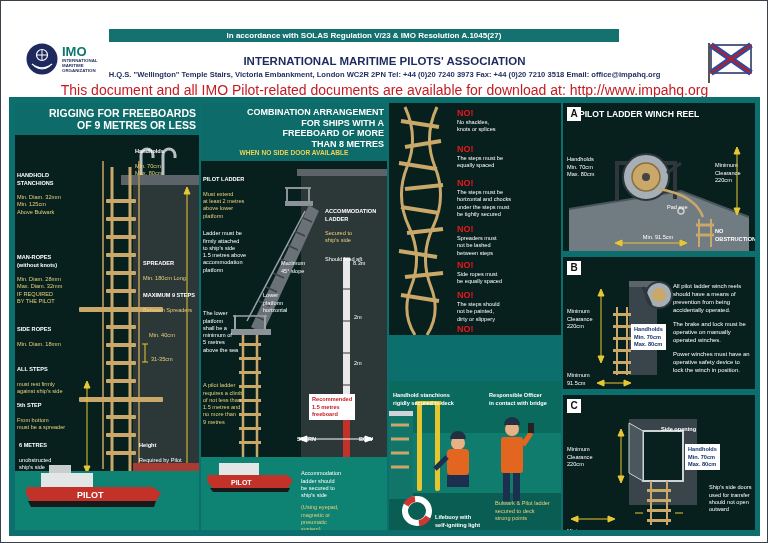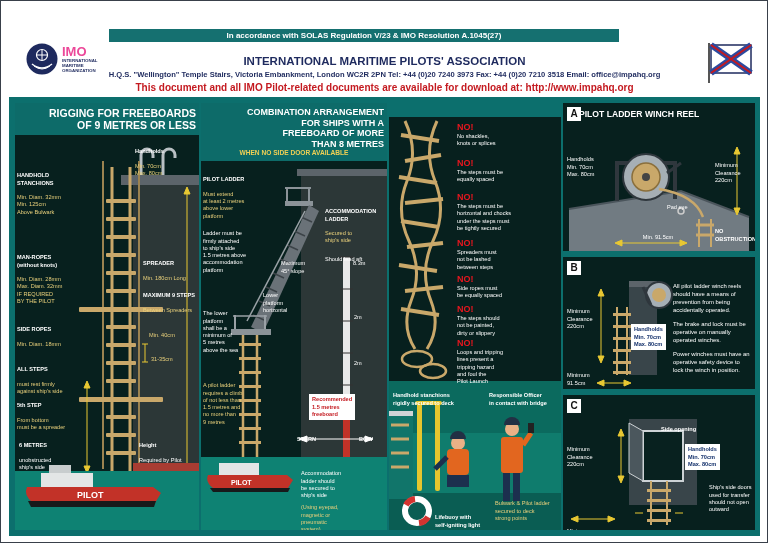--- a/index.html
+++ b/index.html
@@ -9,42 +9,42 @@
   
   .header{position:absolute;left:8px;top:7px;width:751px;height:89px;background:#fff;}
   .h-title{position:absolute;left:70px;right:70px;top:1px;text-align:center;
     font-size:23px;font-weight:900;color:#1e2a5e;letter-spacing:-0.2px;white-space:nowrap;}
   .solas{position:absolute;left:100px;top:21px;width:510px;height:13px;background:#157070;
     color:#fff;font-size:8px;font-weight:bold;text-align:center;line-height:13px;}
   .assoc{position:absolute;left:0;right:0;top:47px;text-align:center;font-size:11.5px;
     font-weight:700;color:#1e2a5e;}
   .addr{position:absolute;left:0;right:0;top:62px;text-align:center;font-size:7.6px;
     font-weight:bold;color:#1e2a5e;}
-  .dl{position:absolute;left:0;right:0;top:74px;text-align:center;font-size:10px;
-    font-weight:bold;color:#c41a20;}
+  .dl{position:absolute;left:0;right:0;top:74px;text-align:center;font-size:14px;
+    font-weight:normal;color:#c41a20;}
   .imo{position:absolute;left:16px;top:34px;display:flex;align-items:center;gap:3px;}
   .imo-txt{font-size:4.4px;font-weight:bold;color:#1e2a5e;white-space:pre-line;line-height:1.2;}
-  .imo-acr{font-size:13px;font-weight:900;color:#ec4899;line-height:1;}
+  .imo-acr{font-size:13px;font-weight:900;color:#0f766e;line-height:1;}
   .impa{position:absolute;right:6px;top:33px;}
   
   .main{position:absolute;left:8px;top:96px;width:751px;height:439px;background:#0c6f6d;}
   .panel{position:absolute;background:#07201e;}
   .p-title{padding:4px 3px 3px;background:#0d6b69;color:#fff;font-weight:bold;
     text-align:right;white-space:pre-line;line-height:1.18;}
   .p-body{position:absolute;left:0;right:0;bottom:0;overflow:hidden;}
   .p-body > svg{position:absolute;left:0;top:0;}
   #p1{left:6px;top:6px;width:184px;height:427px;}
   #p1 .p-title{font-size:10.5px;height:32px;box-sizing:border-box;}
   #p1 .p-body{top:32px;}
   #p2{left:192px;top:6px;width:186px;height:427px;}
   #p2 .p-title{font-size:9px;height:58px;box-sizing:border-box;}
   #p2 .p-sub{position:absolute;left:0;right:0;top:46px;text-align:center;color:#f0d054;
     font-size:6.6px;font-weight:bold;}
   #p2 .p-body{top:58px;}
-  #p3a{left:380px;top:20px;width:172px;height:272px;}
+  #p3a{left:380px;top:6px;width:172px;height:232px;}
   #p3a .p-body{top:0;}
   #p3b{left:380px;top:284px;width:172px;height:149px;}
   #p3b .p-body{top:0;}
   #p4a{left:554px;top:6px;width:192px;height:148px;}
   #p4a .p-body{top:20px;}
   #p4b{left:554px;top:160px;width:192px;height:132px;}
   #p4b .p-body{top:20px;}
   #p4c{left:554px;top:298px;width:192px;height:135px;}
   #p4c .p-body{top:20px;}
   .badge{position:absolute;left:4px;top:4px;width:14px;height:14px;background:#fff;

